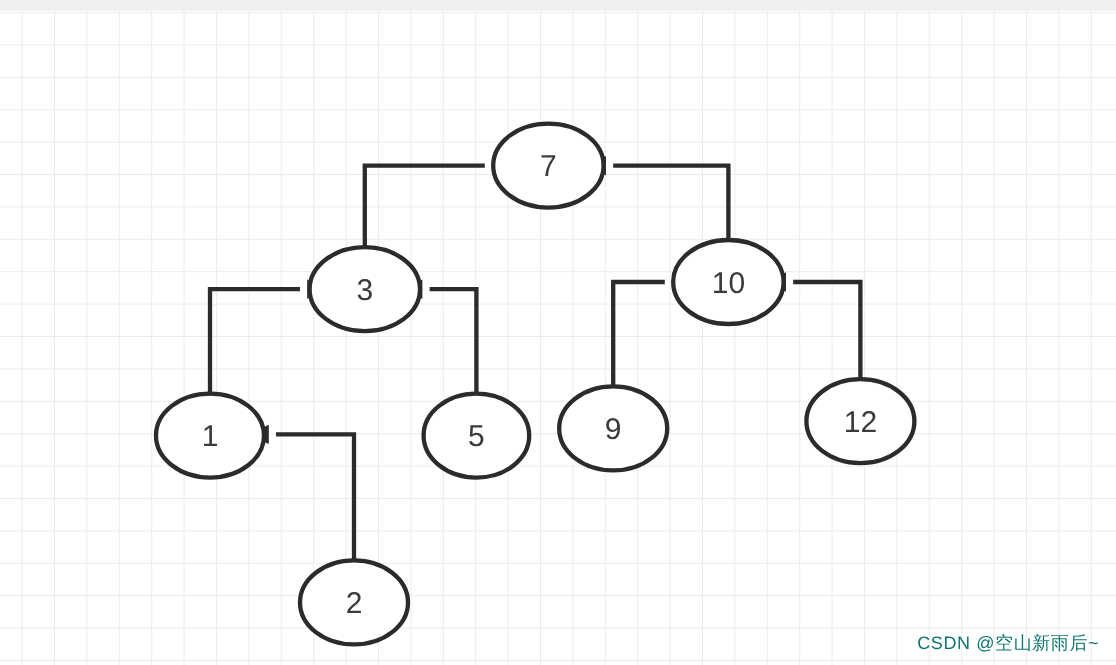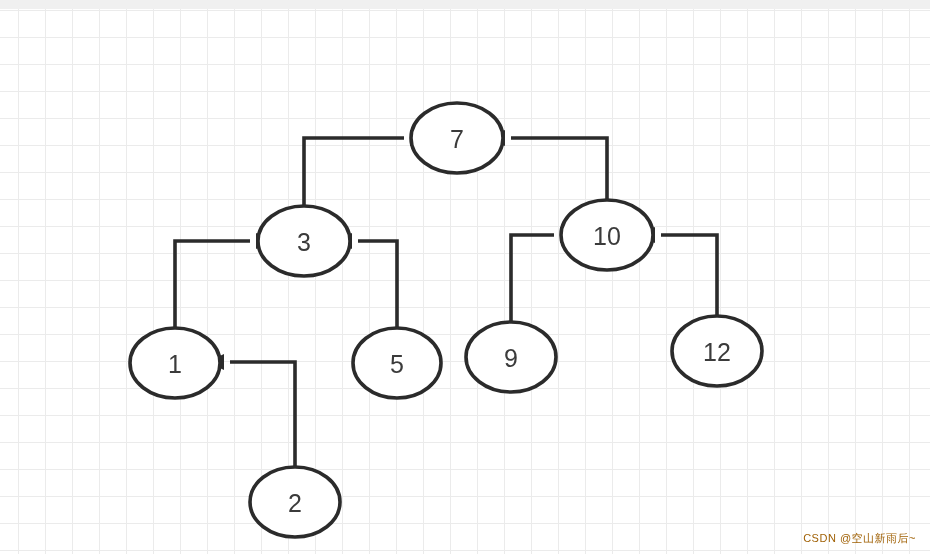--- a/index.html
+++ b/index.html
@@ -68,23 +68,23 @@
   }
   .edge-head {
     fill: #2b2b2b;
     stroke: none;
   }
   #watermark {
     position: absolute;
     right: 14px;
     bottom: 8px;
     z-index: 4;
-    color: #a16207;
+    color: #0f766e;
     font-family: "Liberation Sans", sans-serif;
-    font-size: 11px;
+    font-size: 15px;
     letter-spacing: 0.5px;
     white-space: nowrap;
     user-select: none;
     text-align: right;
   }
 </style>
 </head>
 <body>
 
 <div id="canvas">

